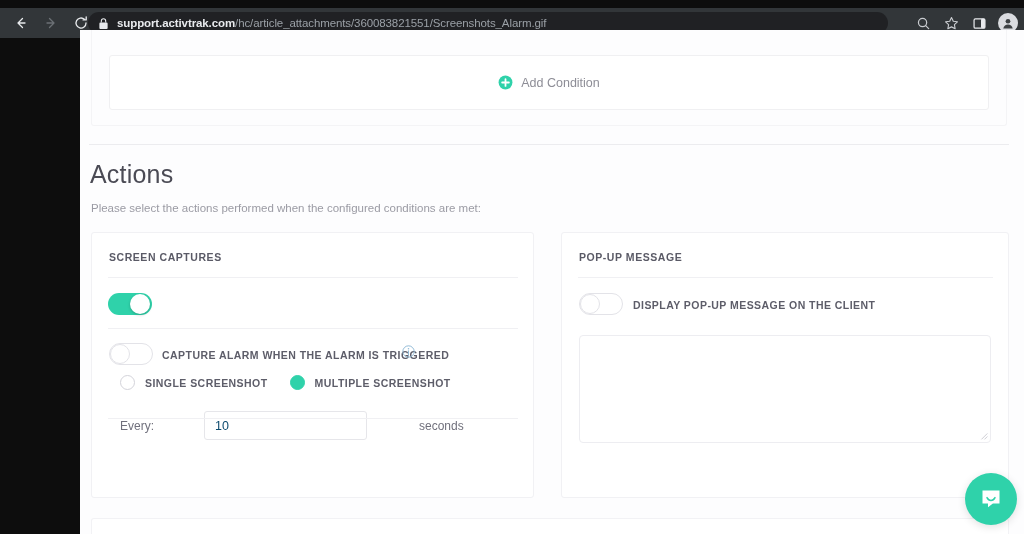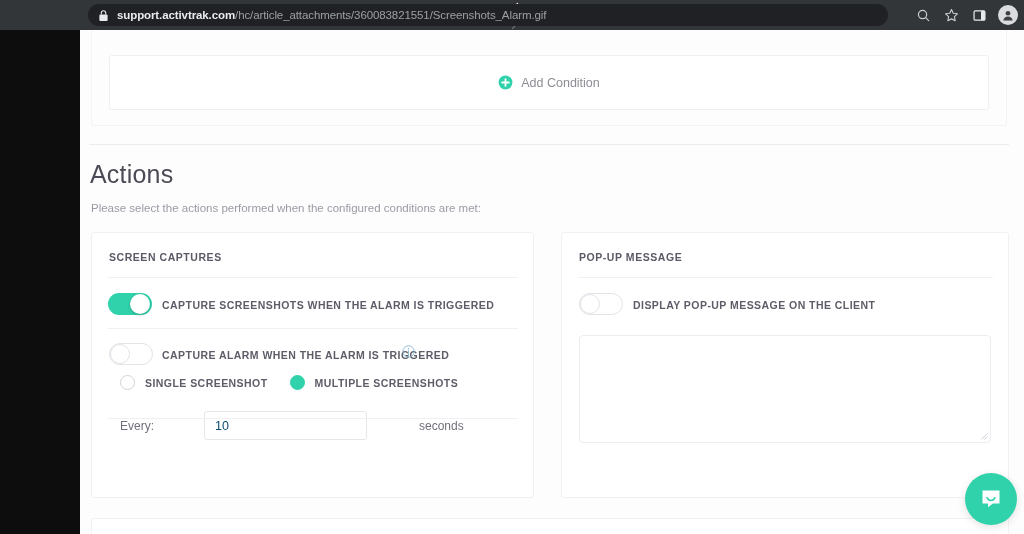--- a/index.html
+++ b/index.html
@@ -5,23 +5,23 @@
   * { box-sizing: border-box; margin: 0; padding: 0; }
   html, body {
     width: 1024px; height: 534px;
     overflow: hidden;
     background: #0d0d0d;
     font-family: "Liberation Sans", sans-serif;
   }
 
   
   #browser-chrome {
-    position: absolute; left: 0; top: 0; width: 1024px; height: 30px;
+    position: absolute; left: 0; top: 8px; width: 1024px; height: 30px;
     background: #323639;
-    display: flex; align-items: center; flex-direction: column;
+    display: flex; align-items: center;
   }
   .nav-btn {
     width: 26px; height: 26px; margin-left: 4px;
     display: flex; align-items: center; justify-content: center;
     border-radius: 50%;
   }
   .nav-btn svg { display: block; }
   #nav-back    { margin-left: 8px; }
   #nav-forward { opacity: .55; }
 
@@ -299,32 +299,31 @@
   <div id="actions-subtitle">Please select the actions performed when the configured conditions are met:</div>
   <div id="actions-title">Actions</div>
 
   <div class="panel" id="screen-captures-panel">
     <div class="panel-heading">SCREEN CAPTURES</div>
     <div class="panel-rule" id="sc-rule-1"></div>
 
     <div class="toggle on" id="sc-toggle-capture">
       <div class="knob"></div>
     </div>
-    <div class="toggle-label" id="sc-label-capture">CAPTURE SCREENSHOTS WHEN THE ALARM IS TRIGGERED</div>
 
     <div class="panel-rule" id="sc-rule-2"></div>
 
     <div class="radio-row">
       <div class="radio-opt" id="radio-opt-single">
         <span class="radio-circle"></span>
         <span class="radio-text">SINGLE SCREENSHOT</span>
       </div>
       <div class="radio-opt" id="radio-opt-multiple">
         <span class="radio-circle checked"></span>
-        <span class="radio-text">MULTIPLE SCREENSHOTS</span>
+        <span class="radio-text">MULTIPLE SCREENSHOT</span>
       </div>
     </div>
 
     <div id="interval-row">
       <span id="interval-label">Every:</span>
       <div id="interval-input">
         <span>10</span>
       </div>
       <span id="interval-units">seconds</span>
     </div>

